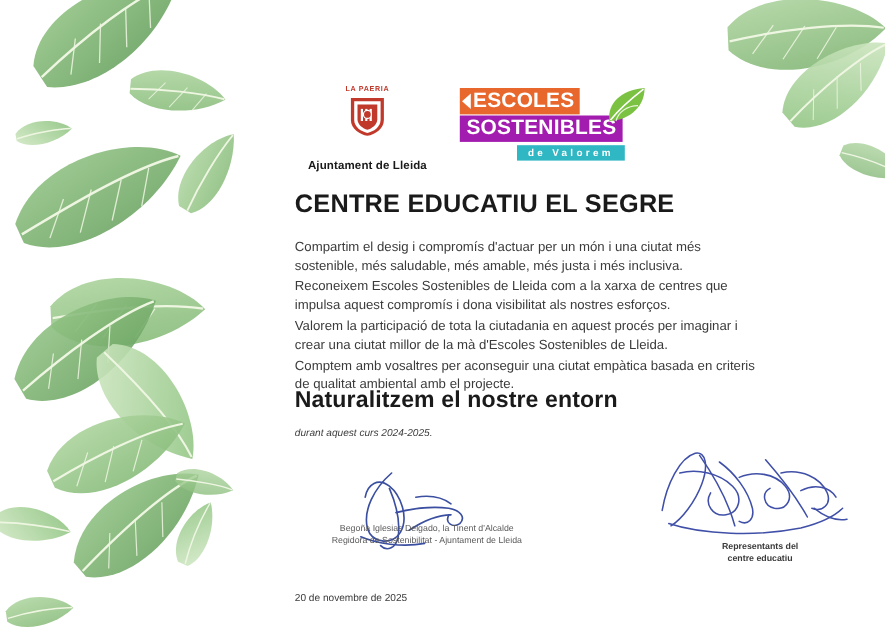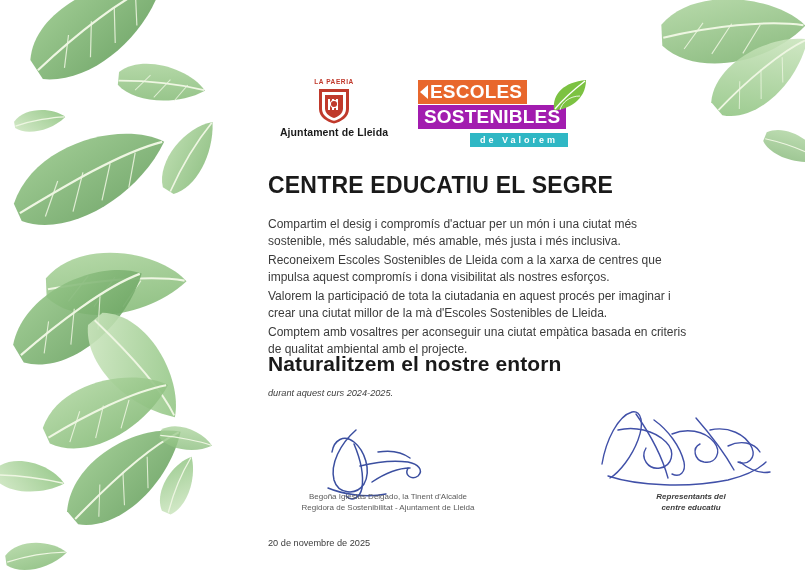--- a/index.html
+++ b/index.html
@@ -76,21 +76,21 @@
     height: 38px;
     margin: 0 auto;
     position: relative;
   }
   .paeria-shield .sh {
     position: absolute;
     left: 0;
     top: 0;
   }
   .paeria-name {
-    margin-top: 1px;
+    margin-top: 20px;
     font-size: 10.5px;
     font-weight: bold;
     color: #1a1a1a;
     letter-spacing: 0.1px;
   }
   .logo-escoles {
     position: absolute;
     left: 150px;
     top: 2px;
     width: 180px;
@@ -199,31 +199,30 @@
   }
   .sig-caption {
     position: absolute;
     text-align: center;
     font-size: 8px;
     line-height: 1.35;
     color: #5a5a5a;
   }
   .cap-left {
     left: 0;
-    top: 492px;
+    top: 476px;
     width: 240px;
     text-align: center;
   }
   .cap-right {
     left: 318px;
     top: 492px;
     width: 210px;
     color: #3b3b3b;
     font-weight: bold;
-    font-style: italic;
   }
   .date {
     position: absolute;
     left: 0;
     top: 538px;
     font-size: 9.2px;
     color: #3b3b3b;
   }
 </style>
 </head>

